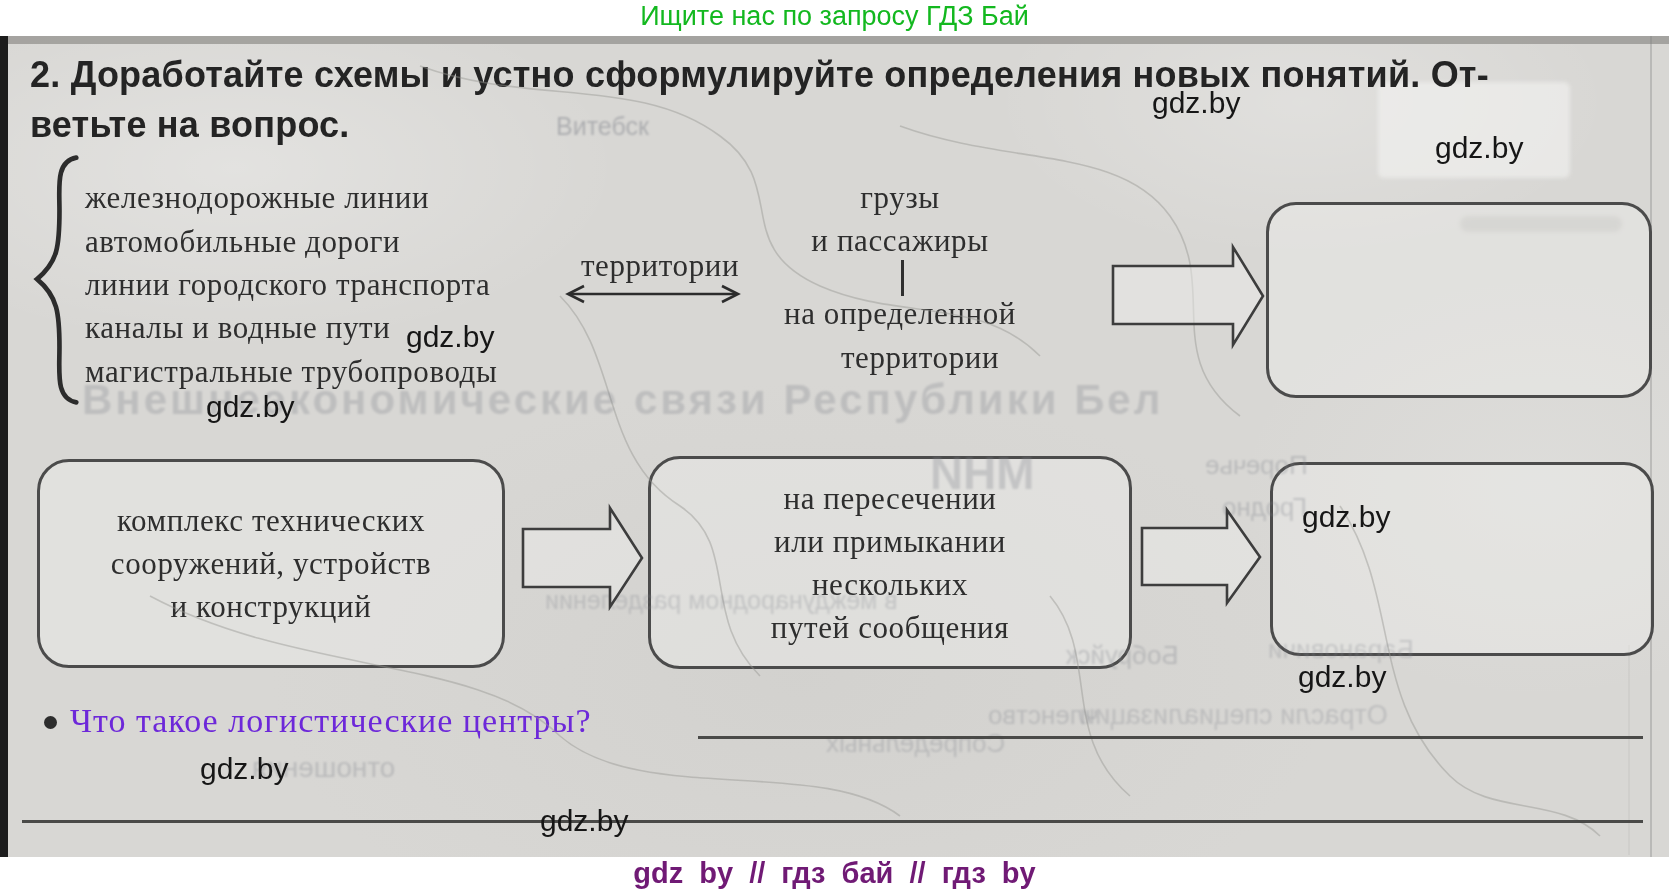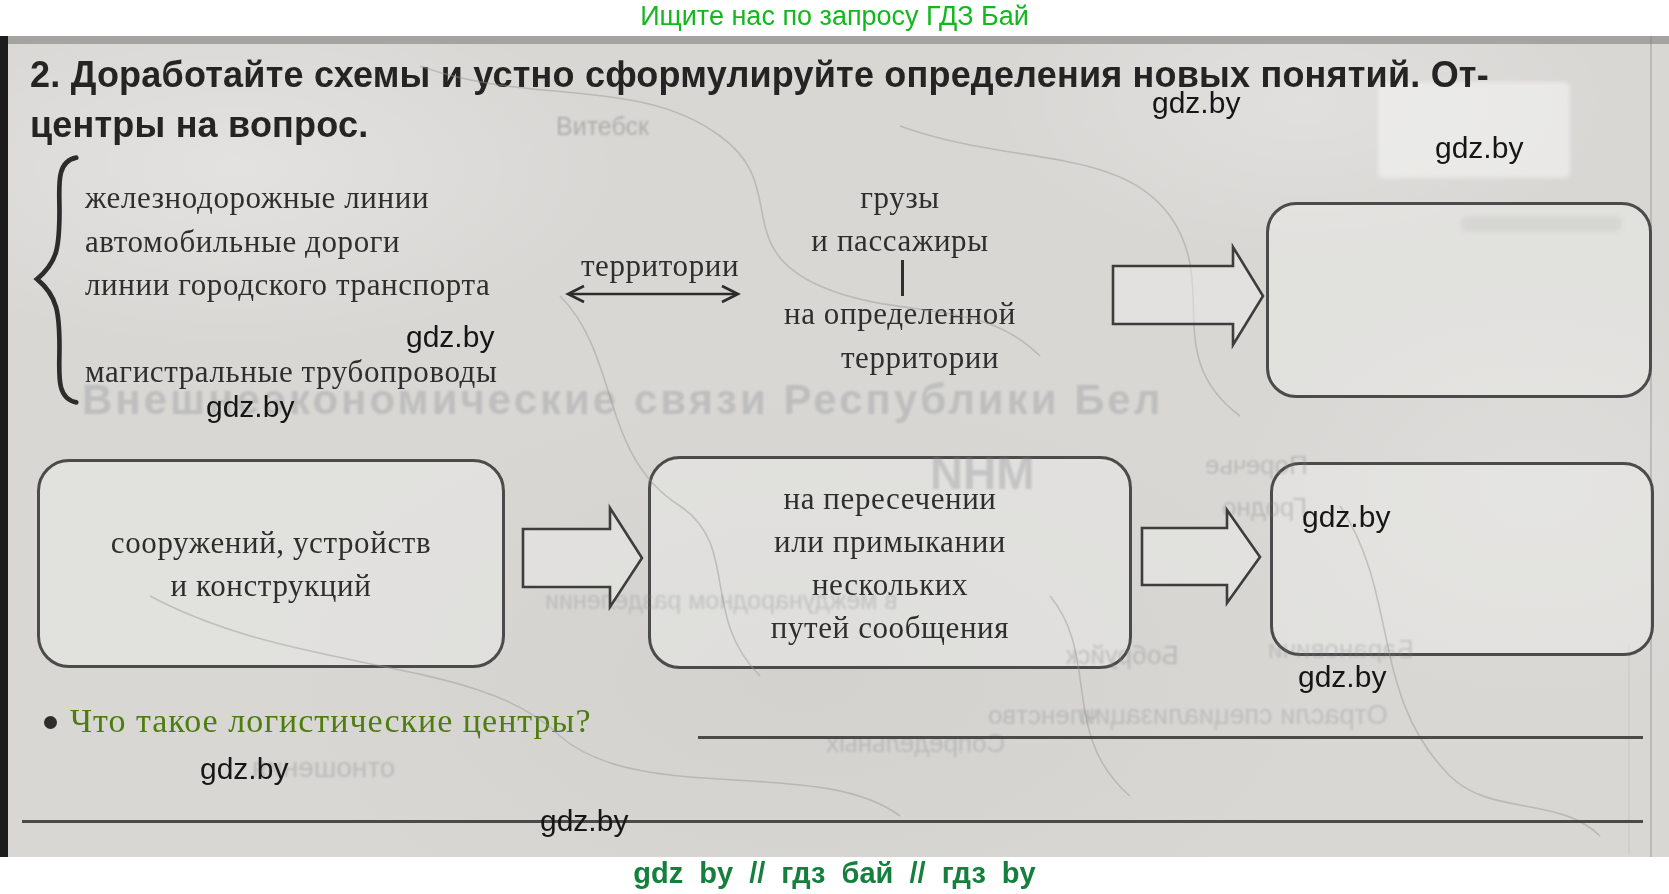--- a/index.html
+++ b/index.html
@@ -39,21 +39,21 @@
   .wm{position:absolute;font-family:"Liberation Sans",sans-serif;font-size:30px;color:#161616;
       white-space:nowrap;z-index:6;}
   
   .ghost{position:absolute;font-family:"Liberation Sans",sans-serif;color:#82858d;
          filter:blur(1.2px);white-space:nowrap;z-index:1;}
   .mir{transform:scaleX(-1);}
   .arr{position:absolute;z-index:3;}
   .connector{position:absolute;background:#2f2f2f;}
   .uline{position:absolute;height:3px;background:#3e3e3c;opacity:.92;z-index:2;}
   .bullet{position:absolute;width:13px;height:13px;border-radius:50%;background:#2d2d2d;}
-  .qtext{position:absolute;font-family:"Liberation Serif",serif;font-size:34px;color:#4d7c0f;
+  .qtext{position:absolute;font-family:"Liberation Serif",serif;font-size:34px;color:#6d28d9;
          letter-spacing:1px;white-space:nowrap;}
   svg{display:block;}
 </style>
 </head>
 <body>
 
 <div id="canvas">
 
   <div class="page"></div>
   <div class="top-band"></div>
@@ -85,29 +85,30 @@
   <div class="ghost mir" style="left:988px;top:700px;font-size:26px;opacity:.32;">членство</div>
   <div class="ghost mir" style="left:826px;top:728px;font-size:26px;opacity:.32;">Сопредельных</div>
   <div class="ghost mir" style="left:1080px;top:700px;font-size:27px;opacity:.30;">Отрасли специализации</div>
   <div class="ghost mir" style="left:252px;top:752px;font-size:28px;opacity:.35;">отношения</div>
 
   <div class="promo-top">
     <span style="color:#13b81f;">Ищите нас по запросу ГДЗ Бай</span>
   </div>
 
   <div class="task-line" style="top:54px;">2. Доработайте схемы и устно сформулируйте определения новых понятий. От-</div>
-  <div class="task-line" style="top:104px;">центры на вопрос.</div>
+  <div class="task-line" style="top:104px;">ветьте на вопрос.</div>
 
   <svg class="arr" style="left:24px;top:152px;" width="56" height="256" viewBox="0 0 60 270" preserveAspectRatio="none">
     <path d="M56 6 C34 10 38 36 38 62 C38 100 36 116 14 134 C36 152 38 170 38 206 C38 234 34 260 56 264" fill="none" stroke="#2c2c2c" stroke-width="5" stroke-linecap="round"></path>
   </svg>
 
   <div class="ser" style="left:85px;top:180px;">железнодорожные линии</div>
   <div class="ser" style="left:85px;top:224px;">автомобильные дороги</div>
   <div class="ser" style="left:85px;top:267px;">линии городского транспорта</div>
+  <div class="ser" style="left:85px;top:310px;">каналы и водные пути</div>
   <div class="ser" style="left:85px;top:354px;">магистральные трубопроводы</div>
 
   <div class="ser ctr" style="left:660px;top:248px;">территории</div>
   <svg class="arr" style="left:558px;top:282px;" width="190" height="24" viewBox="0 0 190 24">
     <line x1="12" y1="12" x2="178" y2="12" stroke="#2c2c2c" stroke-width="2.6"></line>
     <path d="M26 4 L10 12 L26 20" fill="none" stroke="#2c2c2c" stroke-width="2.6"></path>
     <path d="M164 4 L180 12 L164 20" fill="none" stroke="#2c2c2c" stroke-width="2.6"></path>
   </svg>
 
   <div class="ser ctr" style="left:900px;top:180px;">грузы</div>
@@ -118,20 +119,21 @@
 
   <svg class="arr" style="left:1108px;top:242px;" width="160" height="110" viewBox="0 0 160 110">
     <polygon points="5,24 125,24 125,5 155,54 125,103 125,82 5,82" fill="rgba(236,236,233,0.5)" stroke="#3d3d3d" stroke-width="2.6" stroke-linejoin="miter"></polygon>
   </svg>
 
   <div class="rbox" style="left:1266px;top:202px;width:380px;height:190px;border-radius:30px;">
     <span class="bline"></span>
   </div>
 
   <div class="rbox" style="left:37px;top:459px;width:462px;height:203px;">
+    <span class="bline">комплекс технических</span>
     <span class="bline">сооружений, устройств</span>
     <span class="bline">и конструкций</span>
   </div>
 
   <svg class="arr" style="left:518px;top:503px;" width="130" height="110" viewBox="0 0 130 110">
     <polygon points="5,26 92,26 92,5 124,55 92,104 92,84 5,84" fill="rgba(236,236,233,0.5)" stroke="#3d3d3d" stroke-width="2.6" stroke-linejoin="miter"></polygon>
   </svg>
 
   <div class="rbox" style="left:648px;top:456px;width:478px;height:207px;">
     <span class="bline">на пересечении</span>
@@ -156,16 +158,16 @@
   <span class="wm" style="left:1152px;top:86px;">gdz.by</span>
   <span class="wm" style="left:1435px;top:131px;">gdz.by</span>
   <span class="wm" style="left:406px;top:320px;">gdz.by</span>
   <span class="wm" style="left:206px;top:390px;">gdz.by</span>
   <span class="wm" style="left:1302px;top:500px;">gdz.by</span>
   <span class="wm" style="left:1298px;top:660px;">gdz.by</span>
   <span class="wm" style="left:200px;top:752px;">gdz.by</span>
   <span class="wm" style="left:540px;top:804px;">gdz.by</span>
 
   <div class="promo-bottom">
-    <span style="color:#15803d;">gdz by  //  гдз бай  //  гдз by</span>
+    <span style="color:#701a75;">gdz by  //  гдз бай  //  гдз by</span>
   </div>
 
 </div>
 
 </body></html>

